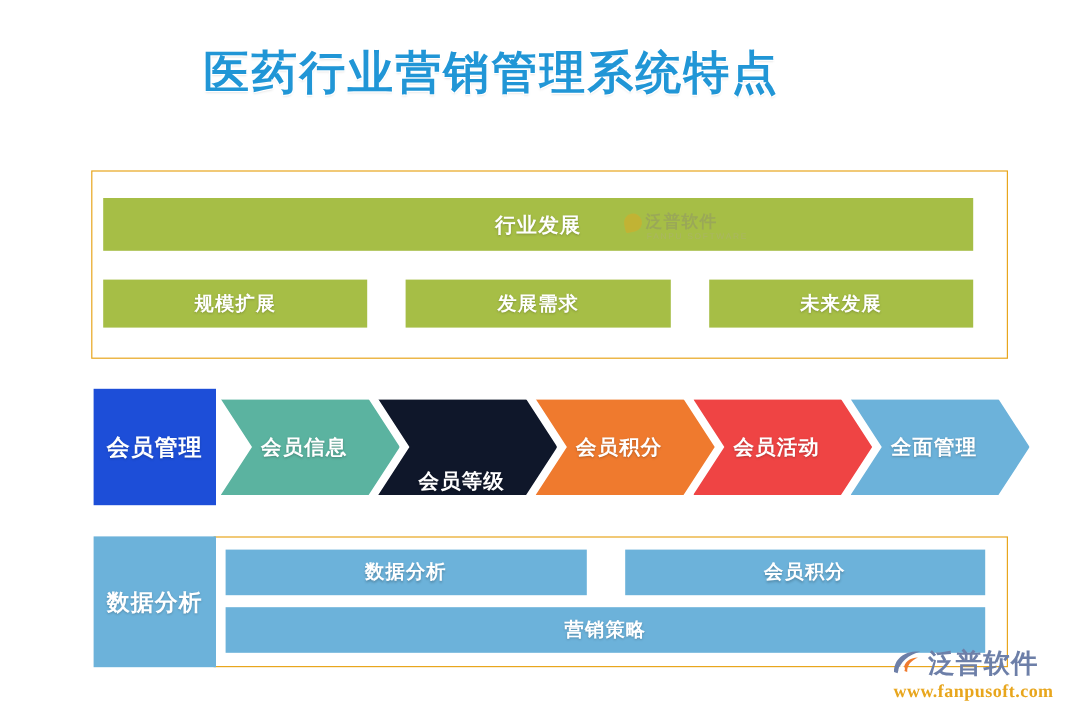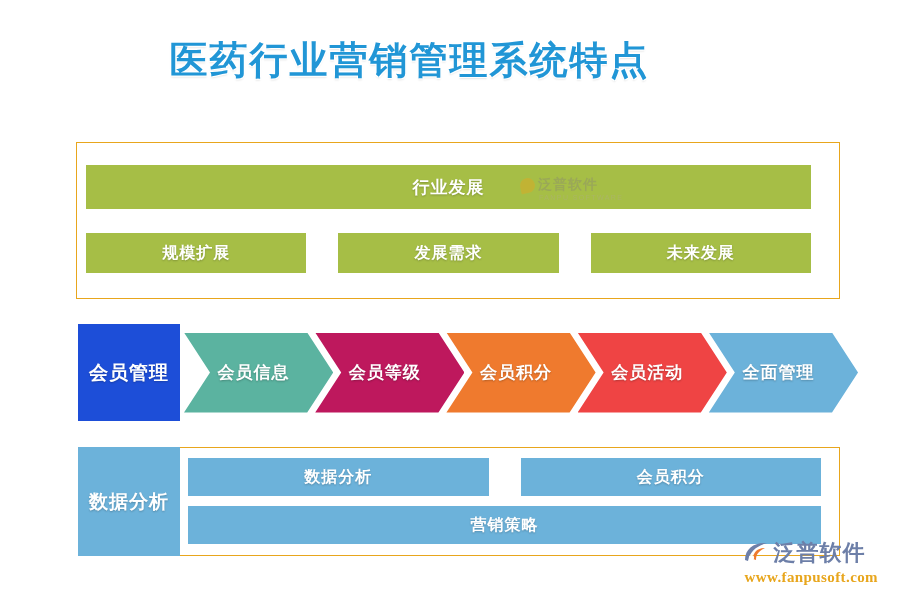--- a/index.html
+++ b/index.html
@@ -244,21 +244,21 @@
   </div>
   <span class="wm-en">FANPU SOFTWARE</span>
 </div>
 
 <div class="section" id="sec-membership">
   <div class="sec-label">会员管理</div>
   <div class="sec-body">
     <div class="chev first" id="chev0" style="background: rgb(91, 179, 160);">
       <span>会员信息</span>
     </div>
-    <div class="chev" id="chev1" style="background: #be185d;">
+    <div class="chev" id="chev1" style="background: #0f172a; align-items: flex-end;">
       <span>会员等级</span>
     </div>
     <div class="chev" id="chev2" style="background: rgb(239, 122, 46);">
       <span>会员积分</span>
     </div>
     <div class="chev" id="chev3" style="background: #ef4444;">
       <span>会员活动</span>
     </div>
     <div class="chev" id="chev4" style="background: rgb(108, 178, 218); text-align: center;">
       <span>全面管理</span>

